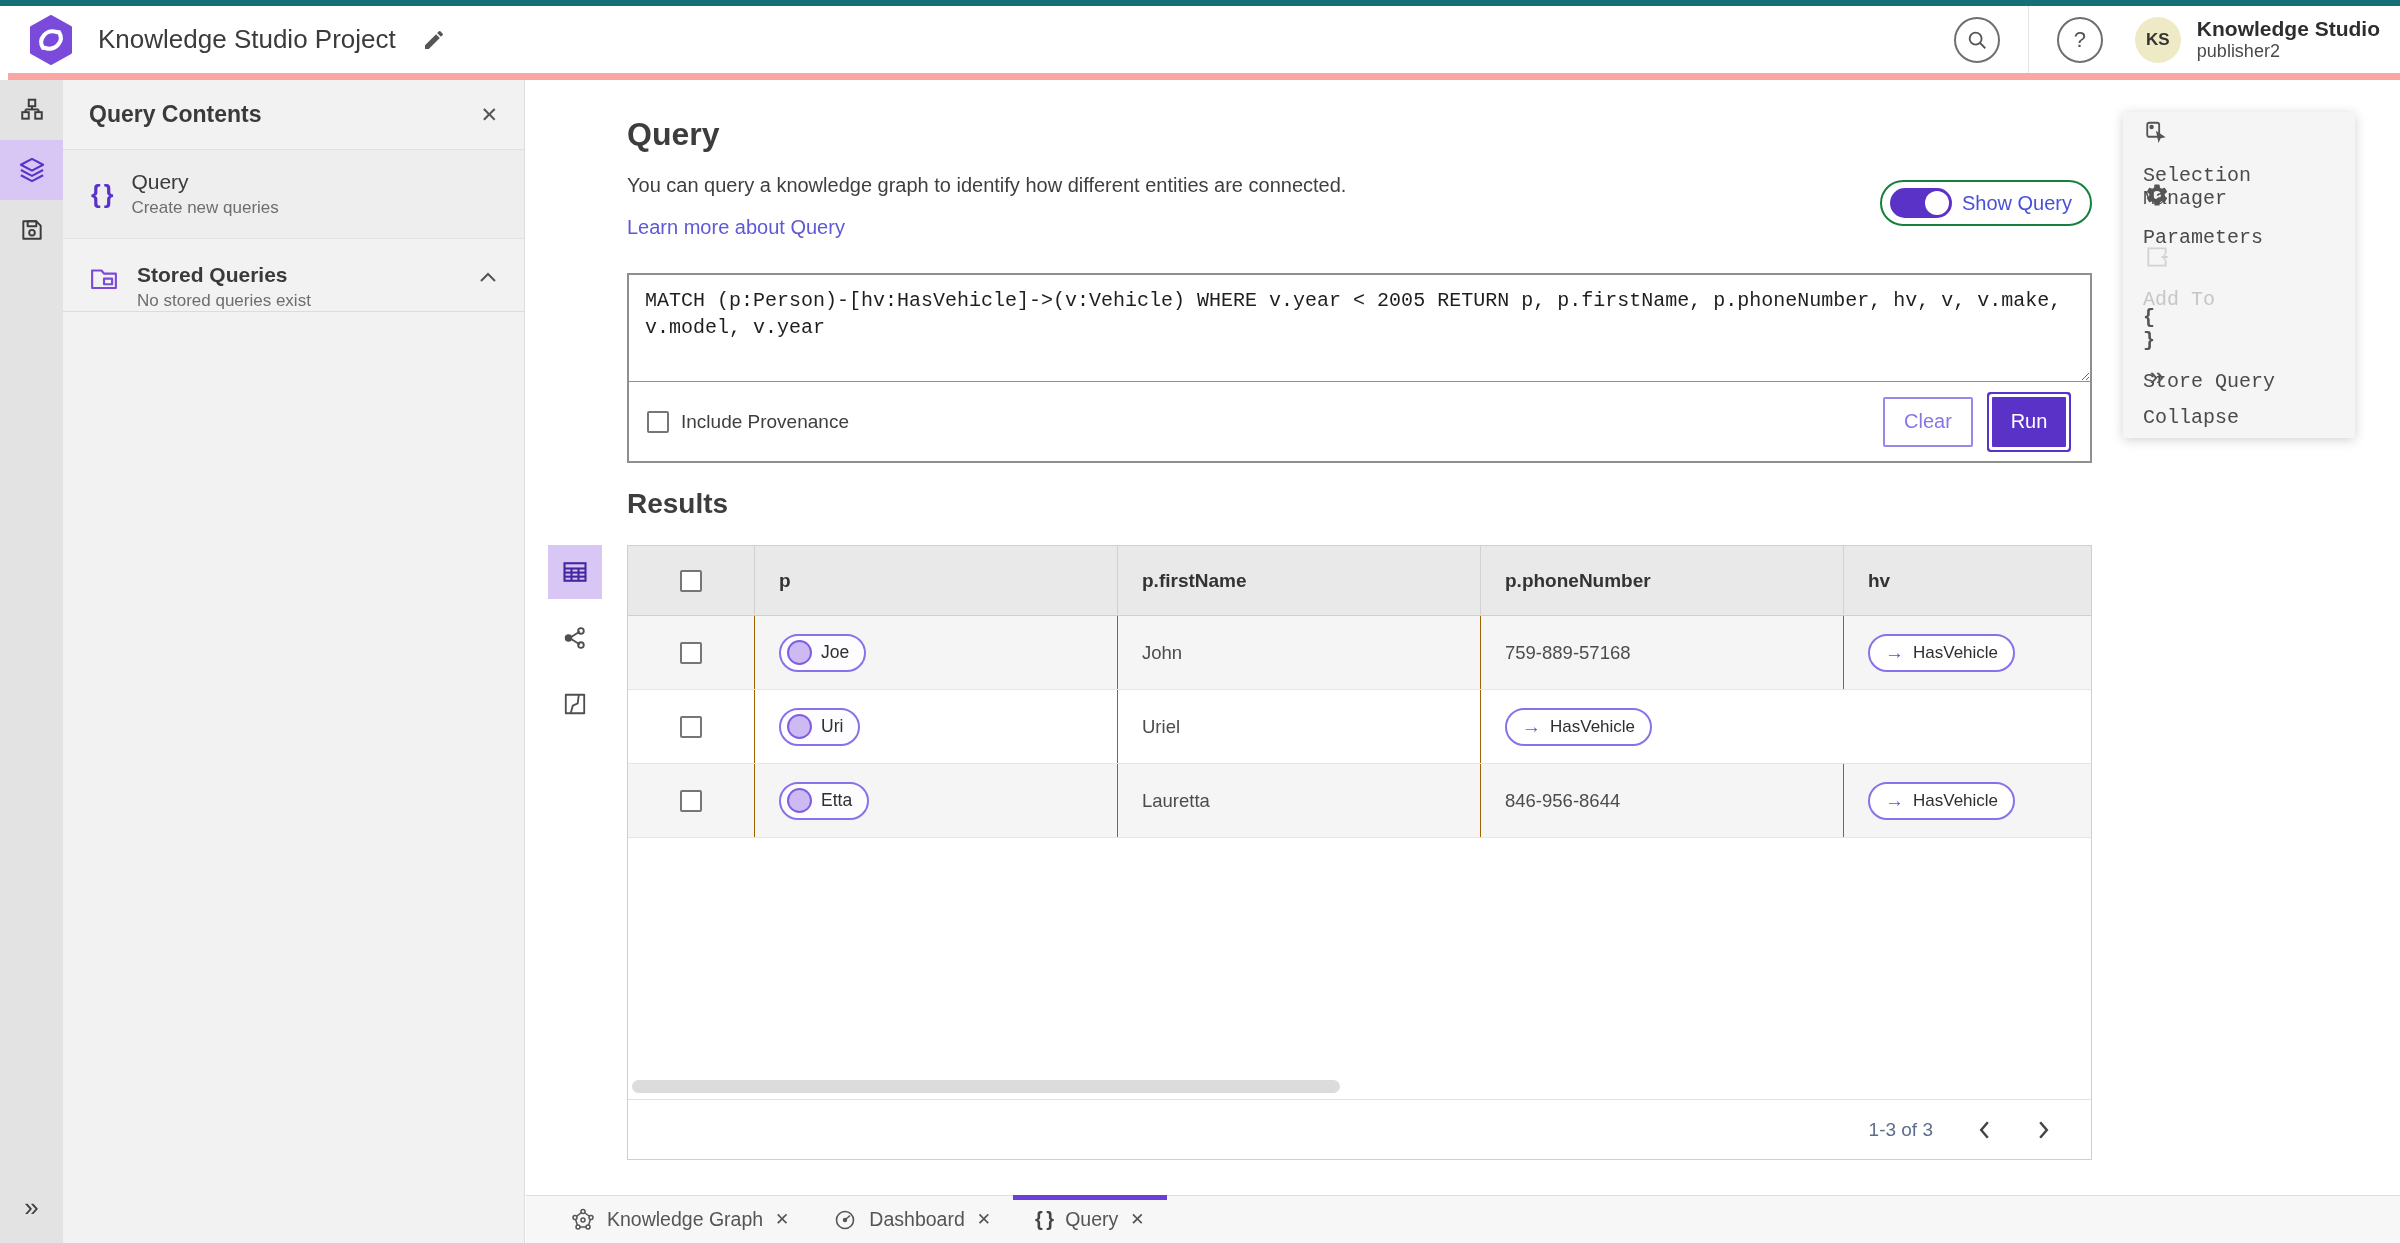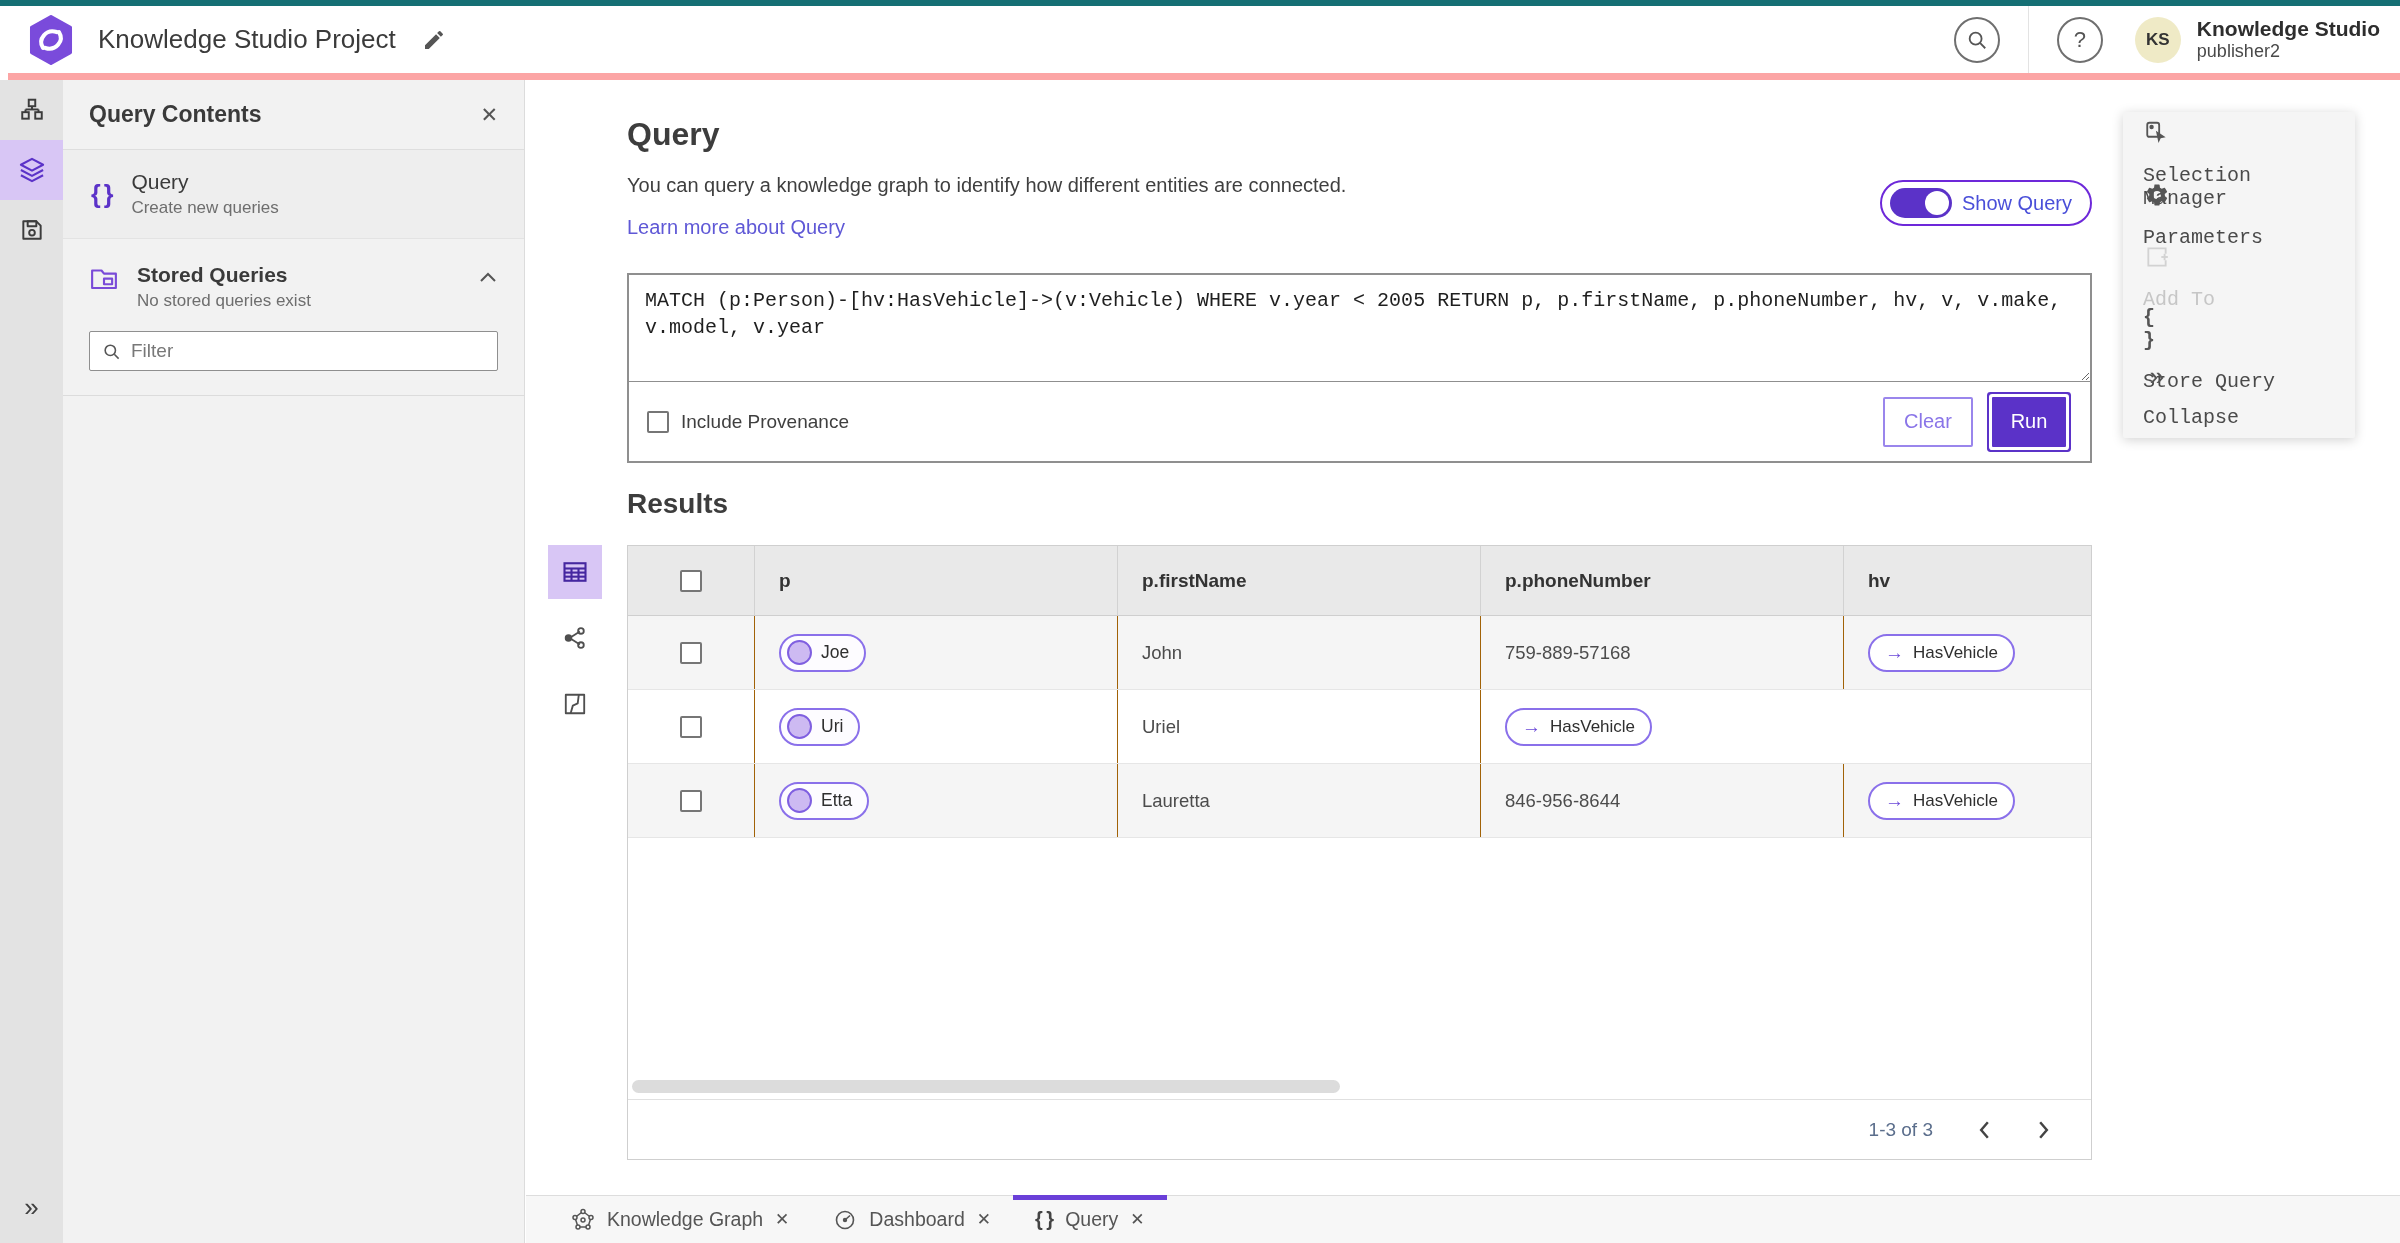--- a/index.html
+++ b/index.html
@@ -85,21 +85,21 @@
 
   
   .main { position:absolute; left:526px; top:80px; right:0; bottom:48px; background:#fff; }
   .page-title { position:absolute; left:101px; top:36px; font-size:32px; font-weight:bold; color:#3d3d3d; }
   .page-desc { position:absolute; left:101px; top:94px; font-size:20px; color:#3f3f3f; }
   .learn-link { position:absolute; left:101px; top:136px; font-size:20px; color:#5f58d6; text-decoration:none; cursor:pointer; }
 
   .show-query {
     position:absolute; right:308px; top:100px; height:46px;
     display:flex; align-items:center; gap:10px; padding:0 18px 0 8px;
-    background:#fff; border:2px solid #6d28d9; border-radius:23px; cursor:pointer;
+    background:#fff; border:2px solid #15803d; border-radius:23px; cursor:pointer;
   }
   .toggle-track { width:62px; height:30px; border-radius:15px; background:#5b32c8; position:relative; }
   .toggle-knob { position:absolute; right:3px; top:3px; width:24px; height:24px; border-radius:50%; background:#fff; }
   .show-query-label { font-size:20px; color:#4a4fd9; }
 
   .query-box { position:absolute; left:101px; top:193px; width:1465px; height:190px; border:2px solid #8f8f8f; background:#fff; }
   .query-text {
     width:100%; height:107px; border:none; border-bottom:1px solid #8f8f8f;
     outline:none; resize:vertical; padding:12px 16px;
     font-family:"Liberation Mono", monospace; font-size:20px; line-height:1.35; color:#1f1f1f;
@@ -291,29 +291,20 @@
     </span>
     <span class="sb-item-text">
       <span class="sb-item-title" style="display:block">Stored Queries</span>
       <span class="sb-item-sub" style="display:block">No stored queries exist</span>
     </span>
     <button class="sb-chevron">
       <svg width="20" height="14" viewBox="0 0 20 14" fill="none" stroke="currentColor" stroke-width="2">
         <polyline points="3,10 10,3 17,10"></polyline>
       </svg>
     </button>
-  </div>
-  <div class="filter-box">
-    <span>
-      <svg width="19" height="19" viewBox="0 0 24 24" fill="none" stroke="#555" stroke-width="2">
-        <circle cx="10.5" cy="10.5" r="6.5"></circle>
-          <line x1="15.5" y1="15.5" x2="21" y2="21"></line>
-      </svg>
-    </span>
-    <input type="text" placeholder="Filter" style="">
   </div>
   <div class="sb-divider"></div>
 </aside>
 
 <main class="main">
   <h1 class="page-title">Query</h1>
   <p class="page-desc">You can query a knowledge graph to identify how different entities are connected.</p>
   <a class="learn-link">Learn more about Query</a>
 
   <button class="show-query">

